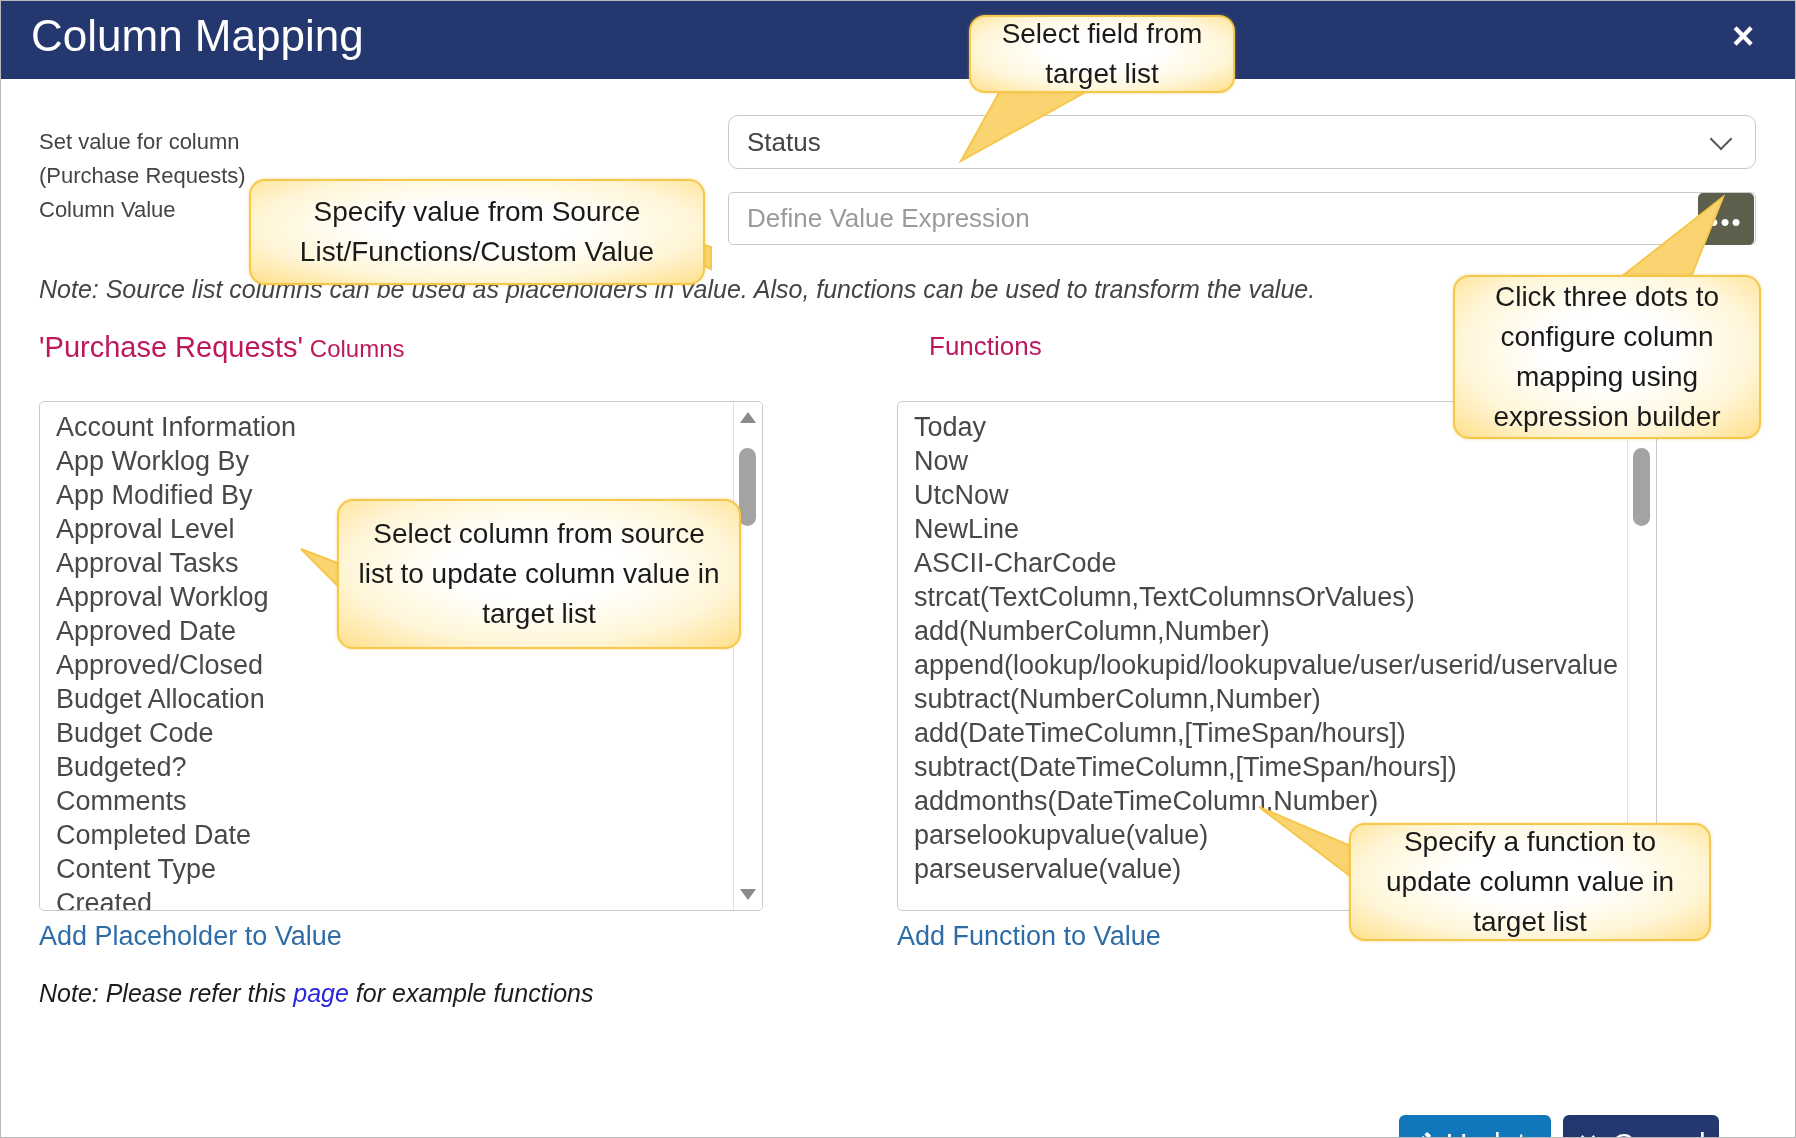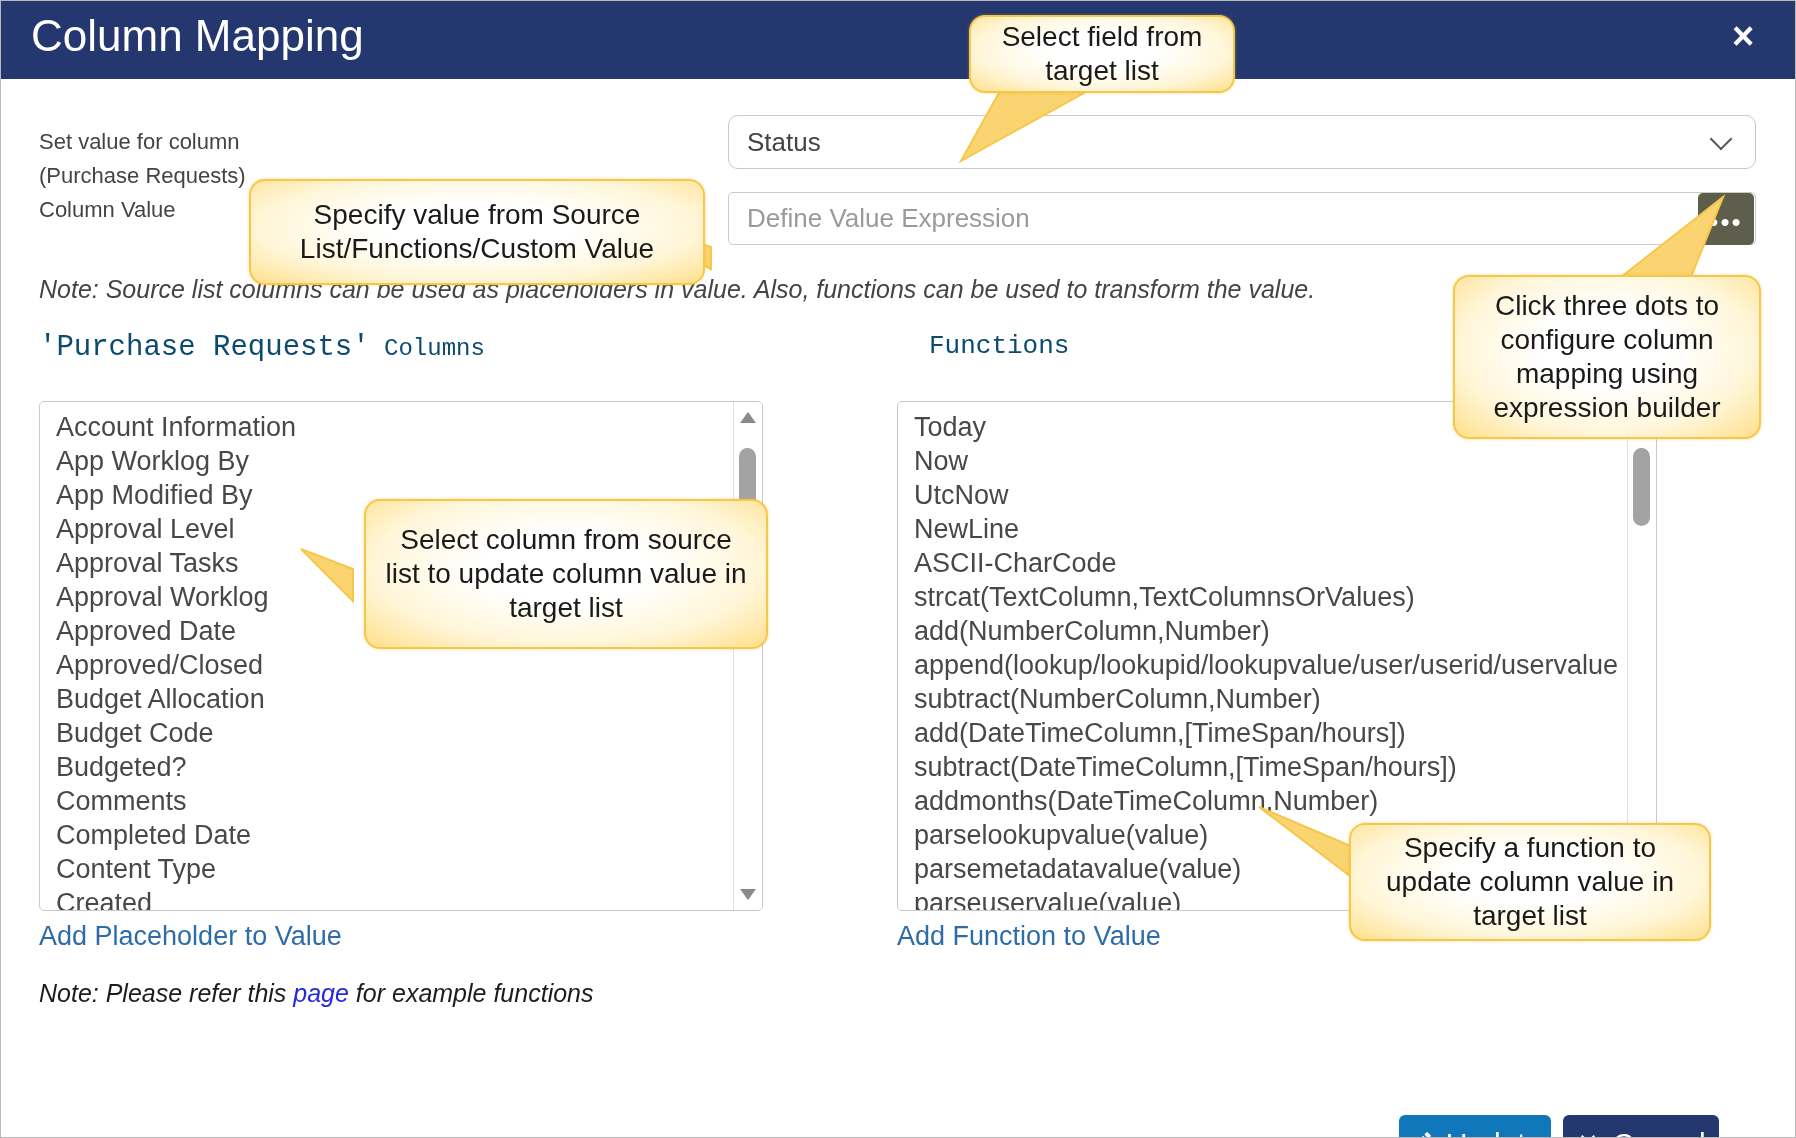--- a/index.html
+++ b/index.html
@@ -169,23 +169,22 @@
     top: 196px;
     font-size: 25px;
     font-style: italic;
     color: #444;
     white-space: nowrap;
   }
 
   .col-head {
     position: absolute;
     font-size: 24px;
-    color: #0c4a6e;
-    white-space: nowrap;
-    font-family: Liberation Mono, monospace;
+    color: #be185d;
+    white-space: nowrap;
   }
   #head-left { left: 38px; top: 252px; }
   #head-left .big { font-size: 29px; }
   #head-right { left: 896px; top: 252px; font-size: 26px; margin-left: 32px; }
 
   
   .listbox {
     position: absolute;
     box-sizing: border-box;
     border: 1px solid #c9c9c9;
@@ -301,33 +300,33 @@
   
   .callout {
     position: absolute;
     box-sizing: border-box;
     border: 2px solid #f5c74a;
     border-radius: 16px;
     background: radial-gradient(ellipse at 50% 45%, #ffffff 30%, #fff6d8 68%, #ffdf8a 100%);
     box-shadow: 0 0 3px rgba(230,180,40,.5);
     color: #1a1a1a;
     font-size: 28px;
-    line-height: 34px;
+    line-height: 40px;
     text-align: center;
     display: flex;
     align-items: center;
     justify-content: center;
     padding: 8px 14px;
     z-index: 20;
   }
 
   #callout-select-field { left: 968px; top: 14px;  width: 266px; height: 78px; }
   #callout-source-value { left: 248px; top: 178px; width: 456px; height: 106px; }
   #callout-three-dots   { left: 1452px; top: 274px; width: 308px; height: 164px; }
-  #callout-select-col   { left: 336px; top: 498px; width: 404px; height: 150px; margin-left: 27px; }
+  #callout-select-col   { left: 336px; top: 498px; width: 404px; height: 150px; }
   #callout-function     { left: 1348px; top: 822px; width: 362px; height: 118px; }
 
   
   .tail-svg {
     position: absolute;
     z-index: 19;
     overflow: visible;
     pointer-events: none;
   }
 </style>
@@ -397,21 +396,20 @@
           <div class="list-item">NewLine</div>
           <div class="list-item">ASCII-CharCode</div>
           <div class="list-item">strcat(TextColumn,TextColumnsOrValues)</div>
           <div class="list-item">add(NumberColumn,Number)</div>
           <div class="list-item">append(lookup/lookupid/lookupvalue/user/userid/uservalue</div>
           <div class="list-item">subtract(NumberColumn,Number)</div>
           <div class="list-item">add(DateTimeColumn,[TimeSpan/hours])</div>
           <div class="list-item">subtract(DateTimeColumn,[TimeSpan/hours])</div>
           <div class="list-item">addmonths(DateTimeColumn,Number)</div>
           <div class="list-item">parselookupvalue(value)</div>
-          <div class="list-item">parsemetadatavalue(value)</div>
           <div class="list-item">parseuservalue(value)</div>
         </div>
       <div class="sbar" id="sbar-right">
         <div class="arrow up"></div>
         <div class="thumb"></div>
         <div class="arrow down"></div>
       </div>
     </div>
 
     <a class="blue-link" id="link-placeholder">Add Placeholder to Value</a>

